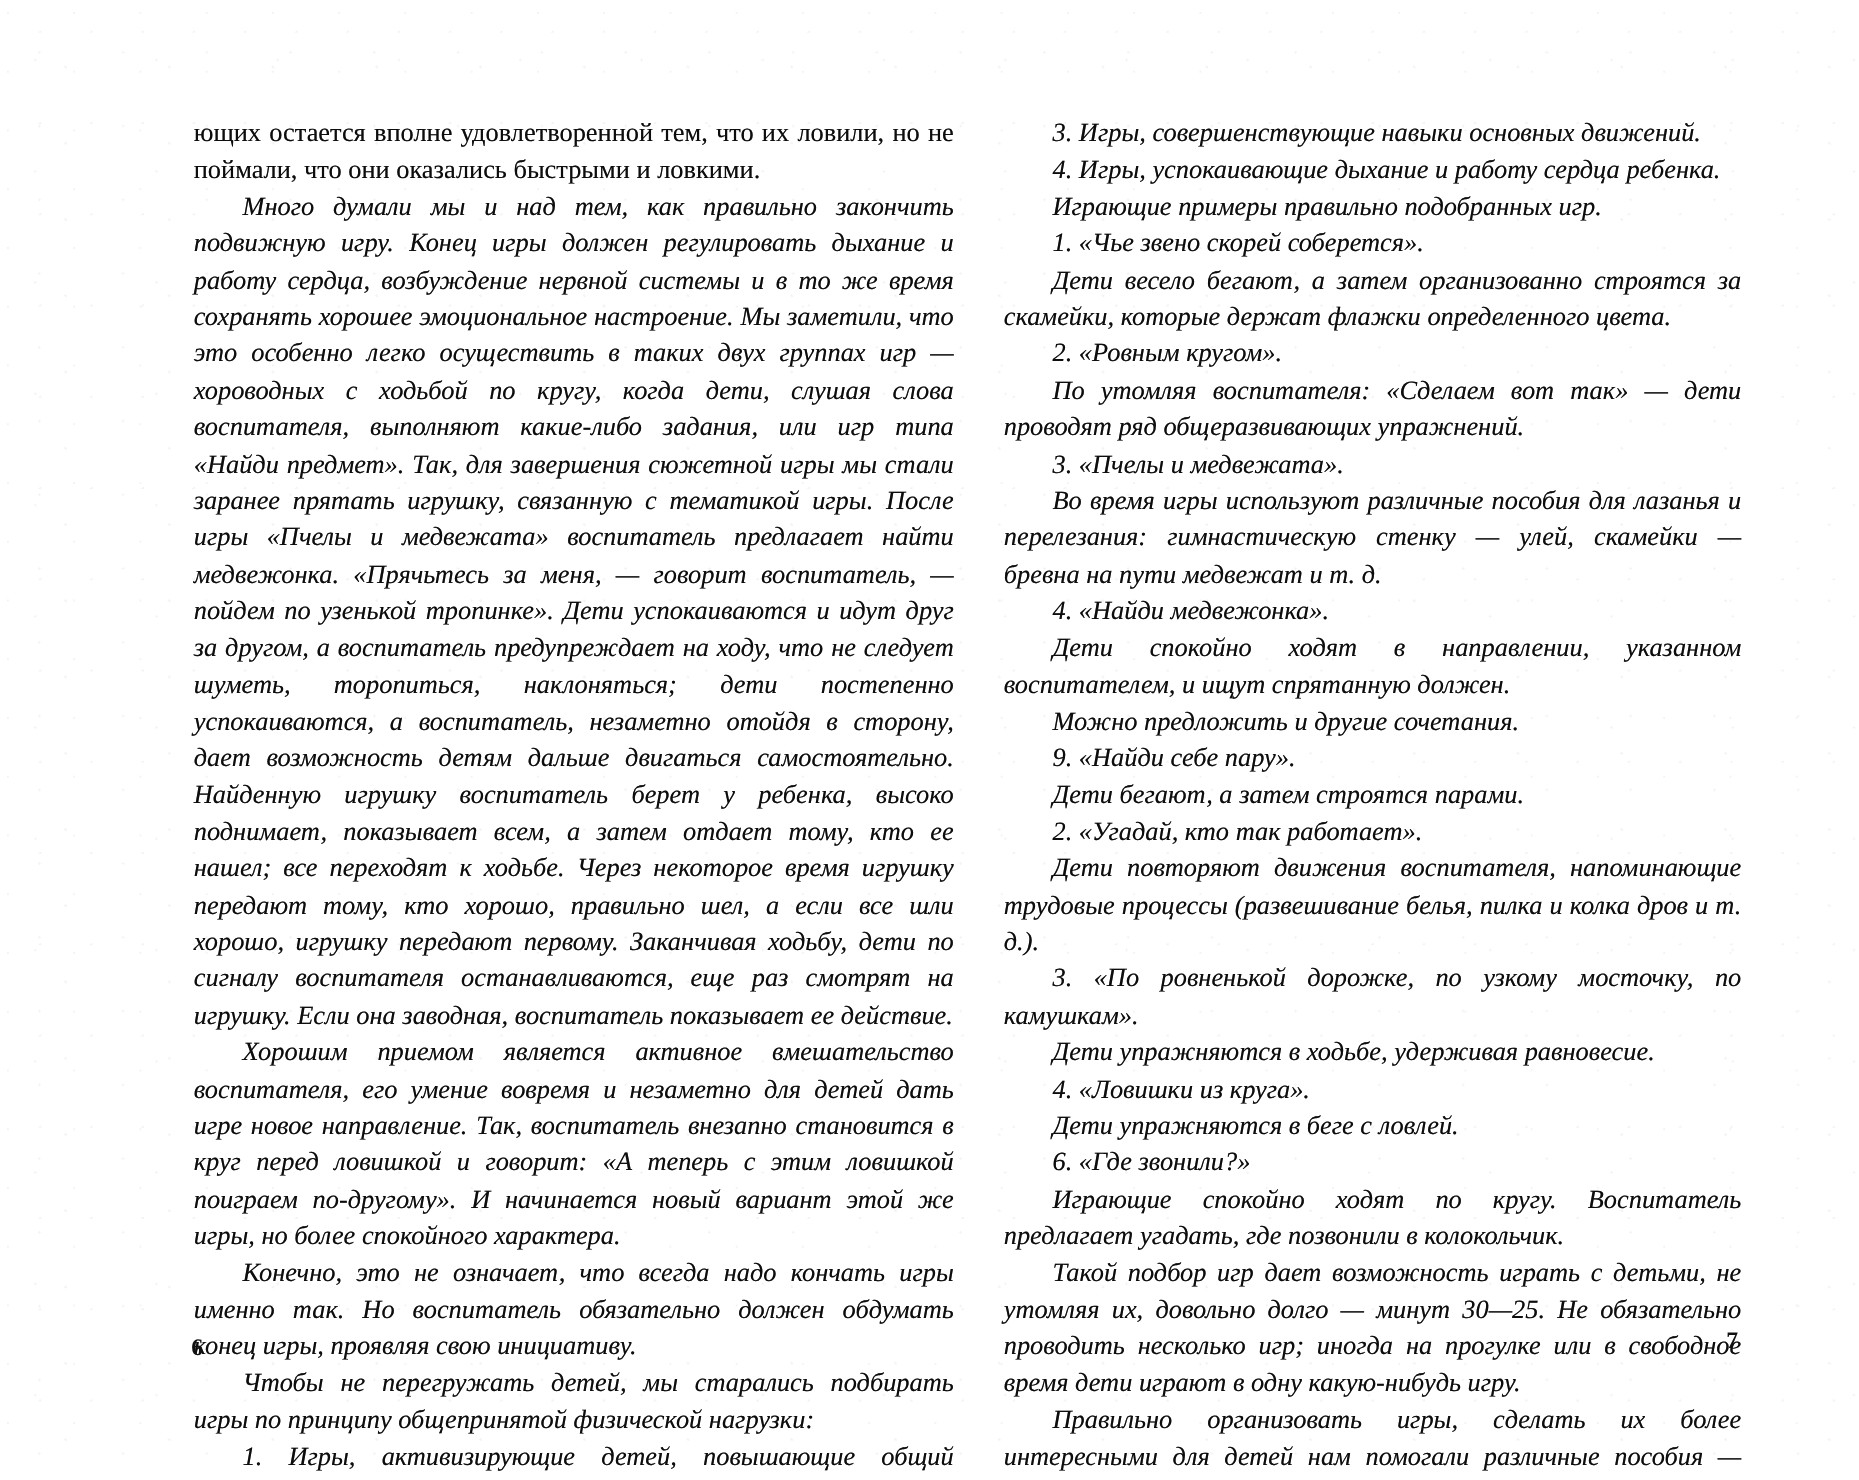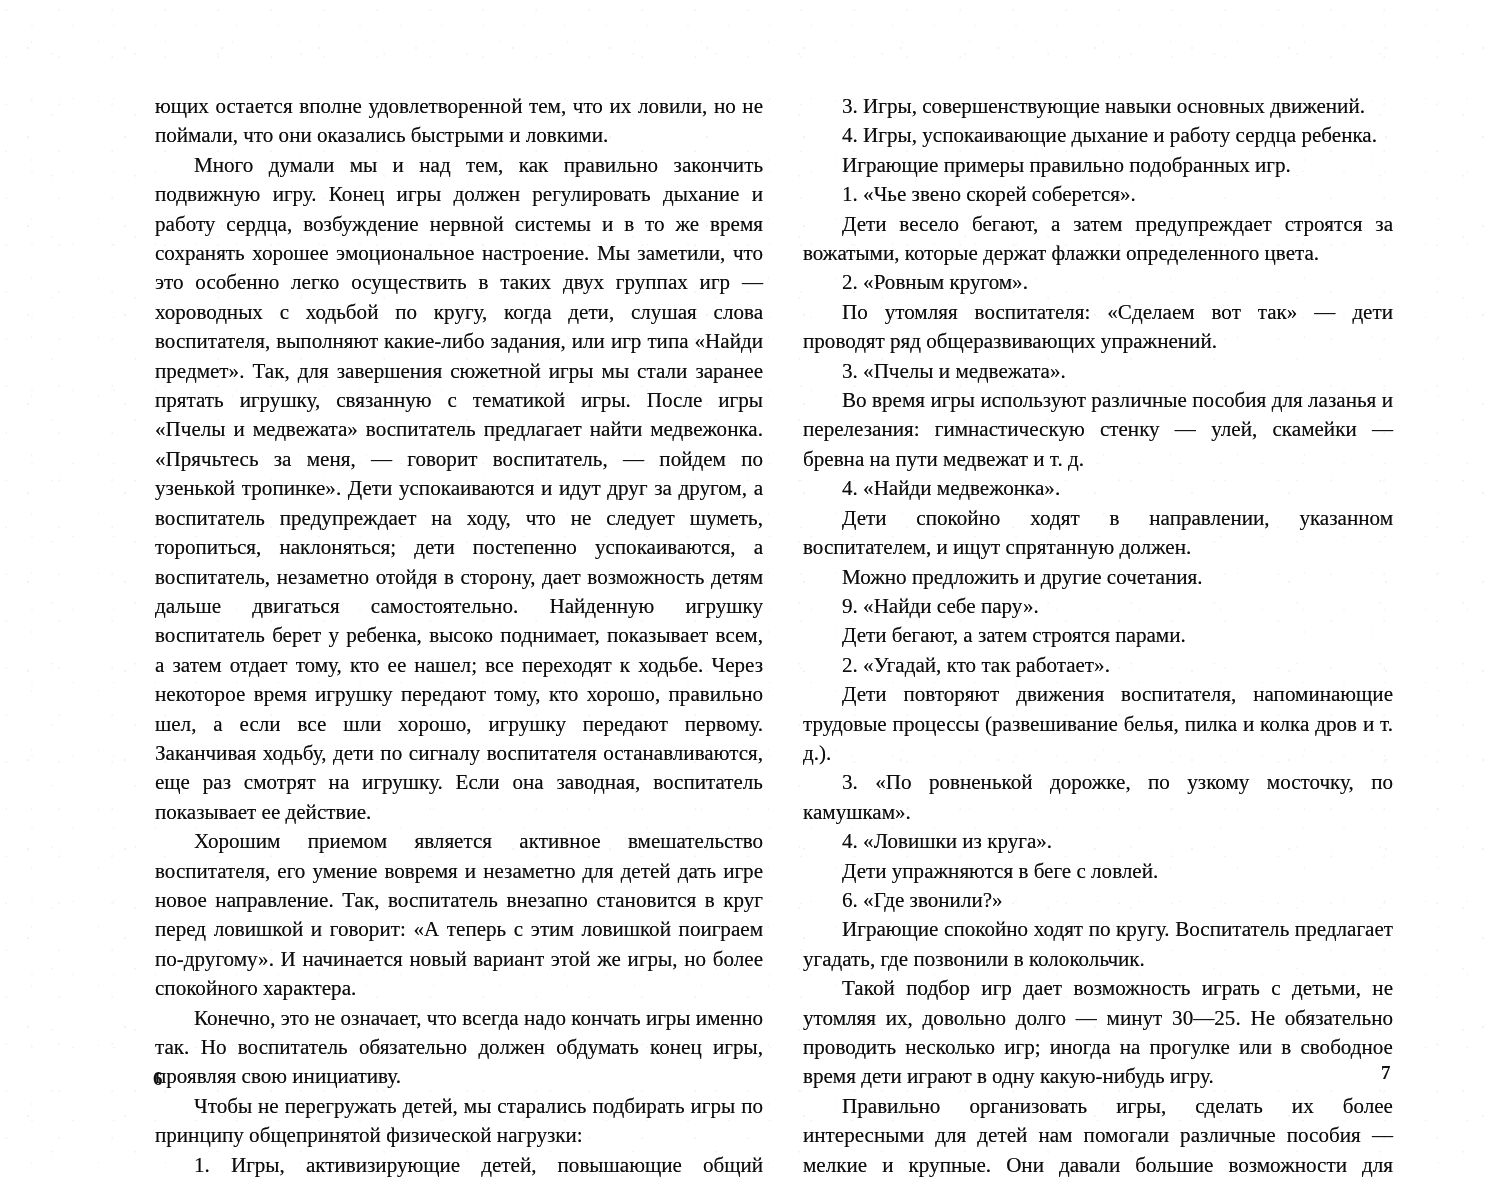--- a/index.html
+++ b/index.html
@@ -49,20 +49,21 @@
   #col-right { left: 803px;  width: 590px; }
 
   .column p {
     margin: 0;
     text-indent: 0;
   }
 
   
   .column p.ind {
     text-indent: 39px;
+    font-style: italic;
   }
 
   
   .column p {
     text-align-last: left;
   }
 
   .folio {
     position: absolute;
     font-family: "Liberation Serif", "DejaVu Serif", serif;
@@ -95,33 +96,34 @@
 
   </div>
 
   <div class="folio" id="folio-left">6</div>
 
   <div class="column" id="col-right">
     <p class="ind">3. Игры, совершенствующие навыки основных движений.</p>
     <p class="ind">4. Игры, успокаивающие дыхание и работу сердца ребенка.</p>
     <p class="ind">Играющие примеры правильно подобранных игр.</p>
     <p class="ind">1. «Чье звено скорей соберется».</p>
-    <p class="ind">Дети весело бегают, а затем предупреждает строятся за вожатыми, которые держат флажки определенного цвета.</p>
+    <p class="ind">Дети весело бегают, а затем организованно строятся за скамейки, которые держат флажки определенного цвета.</p>
     <p class="ind">2. «Ровным кругом».</p>
     <p class="ind">По утомляя воспитателя: «Сделаем вот так» — дети проводят ряд общеразвивающих упражнений.</p>
     <p class="ind">3. «Пчелы и медвежата».</p>
     <p class="ind">Во время игры используют различные пособия для лазанья и перелезания: гимнастическую стенку — улей, скамейки — бревна на пути медвежат и т. д.</p>
     <p class="ind">4. «Найди медвежонка».</p>
     <p class="ind">Дети спокойно ходят в направлении, указанном воспитателем, и ищут спрятанную должен.</p>
     <p class="ind">Можно предложить и другие сочетания.</p>
     <p class="ind">9. «Найди себе пару».</p>
     <p class="ind">Дети бегают, а затем строятся парами.</p>
     <p class="ind">2. «Угадай, кто так работает».</p>
     <p class="ind">Дети повторяют движения воспитателя, напоминающие трудовые процессы (развешивание белья, пилка и колка дров и т. д.).</p>
     <p class="ind">3. «По ровненькой дорожке, по узкому мосточку, по камушкам».</p>
+    <p class="ind">Дети упражняются в ходьбе, удерживая равновесие.</p>
     <p class="ind">4. «Ловишки из круга».</p>
     <p class="ind">Дети упражняются в беге с ловлей.</p>
     <p class="ind">6. «Где звонили?»</p>
     <p class="ind">Играющие спокойно ходят по кругу. Воспитатель предлагает угадать, где позвонили в колокольчик.</p>
     <p class="ind">Такой подбор игр дает возможность играть с детьми, не утомляя их, довольно долго — минут 30—25. Не обязательно проводить несколько игр; иногда на прогулке или в свободное время дети играют в одну какую-нибудь игру.</p>
     <p class="ind">Правильно организовать игры, сделать их более интересными для детей нам помогали различные пособия — мелкие и крупные. Они давали большие возможности для варьирования и усложнения движений, последовательного перехода от легких к более трудным и, таким образом, приводили к постепенному совершенствованию двигатель-</p>
   </div>
 
   <div class="folio" id="folio-right">7</div>
 

